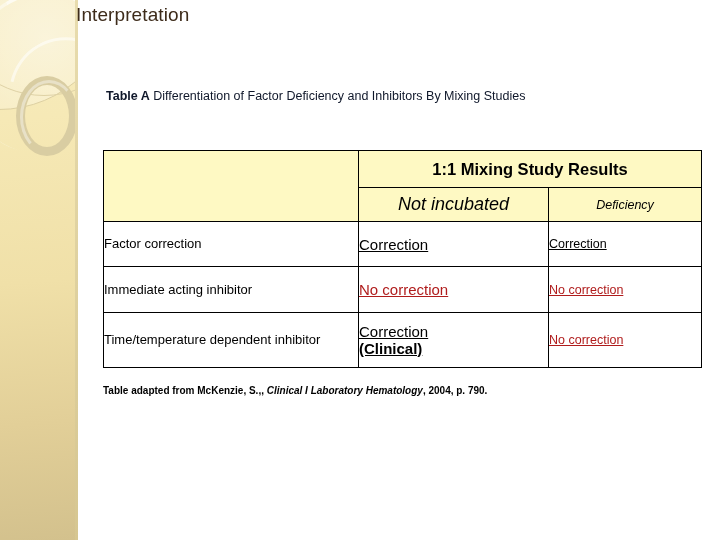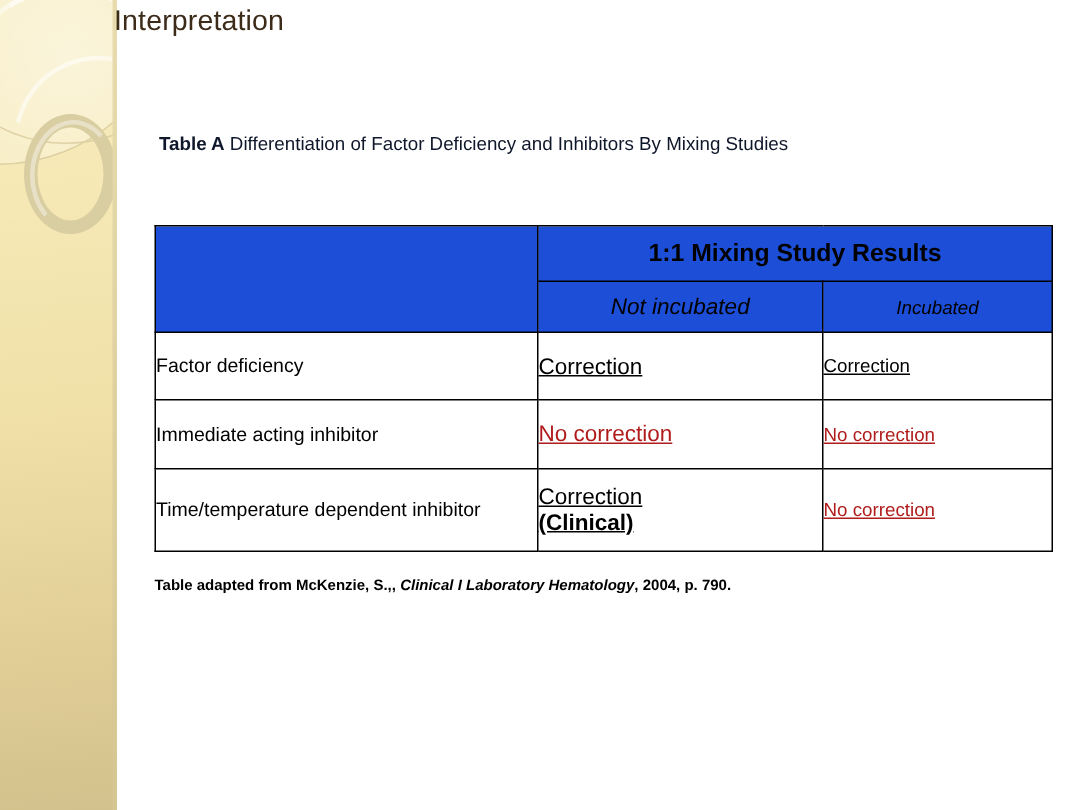--- a/index.html
+++ b/index.html
@@ -132,21 +132,21 @@
     top: 150px;
     width: 598px;
     border-collapse: collapse;
     table-layout: fixed;
   }
   #mix-table td, #mix-table th {
     border: 1.6px solid #000000;
     padding: 0;
     margin: 0;
   }
-  .hdr-pink { background: #1d4ed8; }
+  .hdr-pink { background: #fef9c3; }
 
   .col-a { width: 255px; }
   .col-b { width: 190px; }
   .col-c { width: 153px; }
 
   .cell-blank { height: 36px; }
 
   .hdr-span {
     text-align: center;
     font-size: 16.5px;
@@ -155,21 +155,21 @@
     height: 36px;
     vertical-align: middle;
   }
   .hdr-sub {
     text-align: center;
     font-style: italic;
     color: #000000;
     height: 33px;
     vertical-align: middle;
   }
-  .hdr-sub.big { font-size: 15px; }
+  .hdr-sub.big { font-size: 18px; }
   .hdr-sub.small { font-size: 12.5px; }
 
   .row-label {
     font-size: 13px;
     color: #000000;
     padding-left: 9px;
     vertical-align: middle;
     line-height: 1.22;
   }
   .val {
@@ -224,25 +224,25 @@
     <col class="col-b">
     <col class="col-c">
   </colgroup>
   <tbody>
     <tr>
       <td class="hdr-pink cell-blank" rowspan="2"></td>
       <td class="hdr-pink hdr-span" colspan="2">1:1 Mixing Study Results</td>
     </tr>
     <tr>
       <td class="hdr-pink hdr-sub big">Not incubated</td>
-      <td class="hdr-pink hdr-sub small">Incubated</td>
+      <td class="hdr-pink hdr-sub small">Deficiency</td>
     </tr>
 
     <tr class="r1">
-      <td class="row-label">Factor deficiency</td>
+      <td class="row-label">Factor correction</td>
       <td class="val c-big">Correction</td>
       <td class="val c-small">Correction</td>
     </tr>
 
     <tr class="r2">
       <td class="row-label">Immediate acting inhibitor</td>
       <td class="val c-big red">No correction</td>
       <td class="val c-small red">No correction</td>
     </tr>
 

